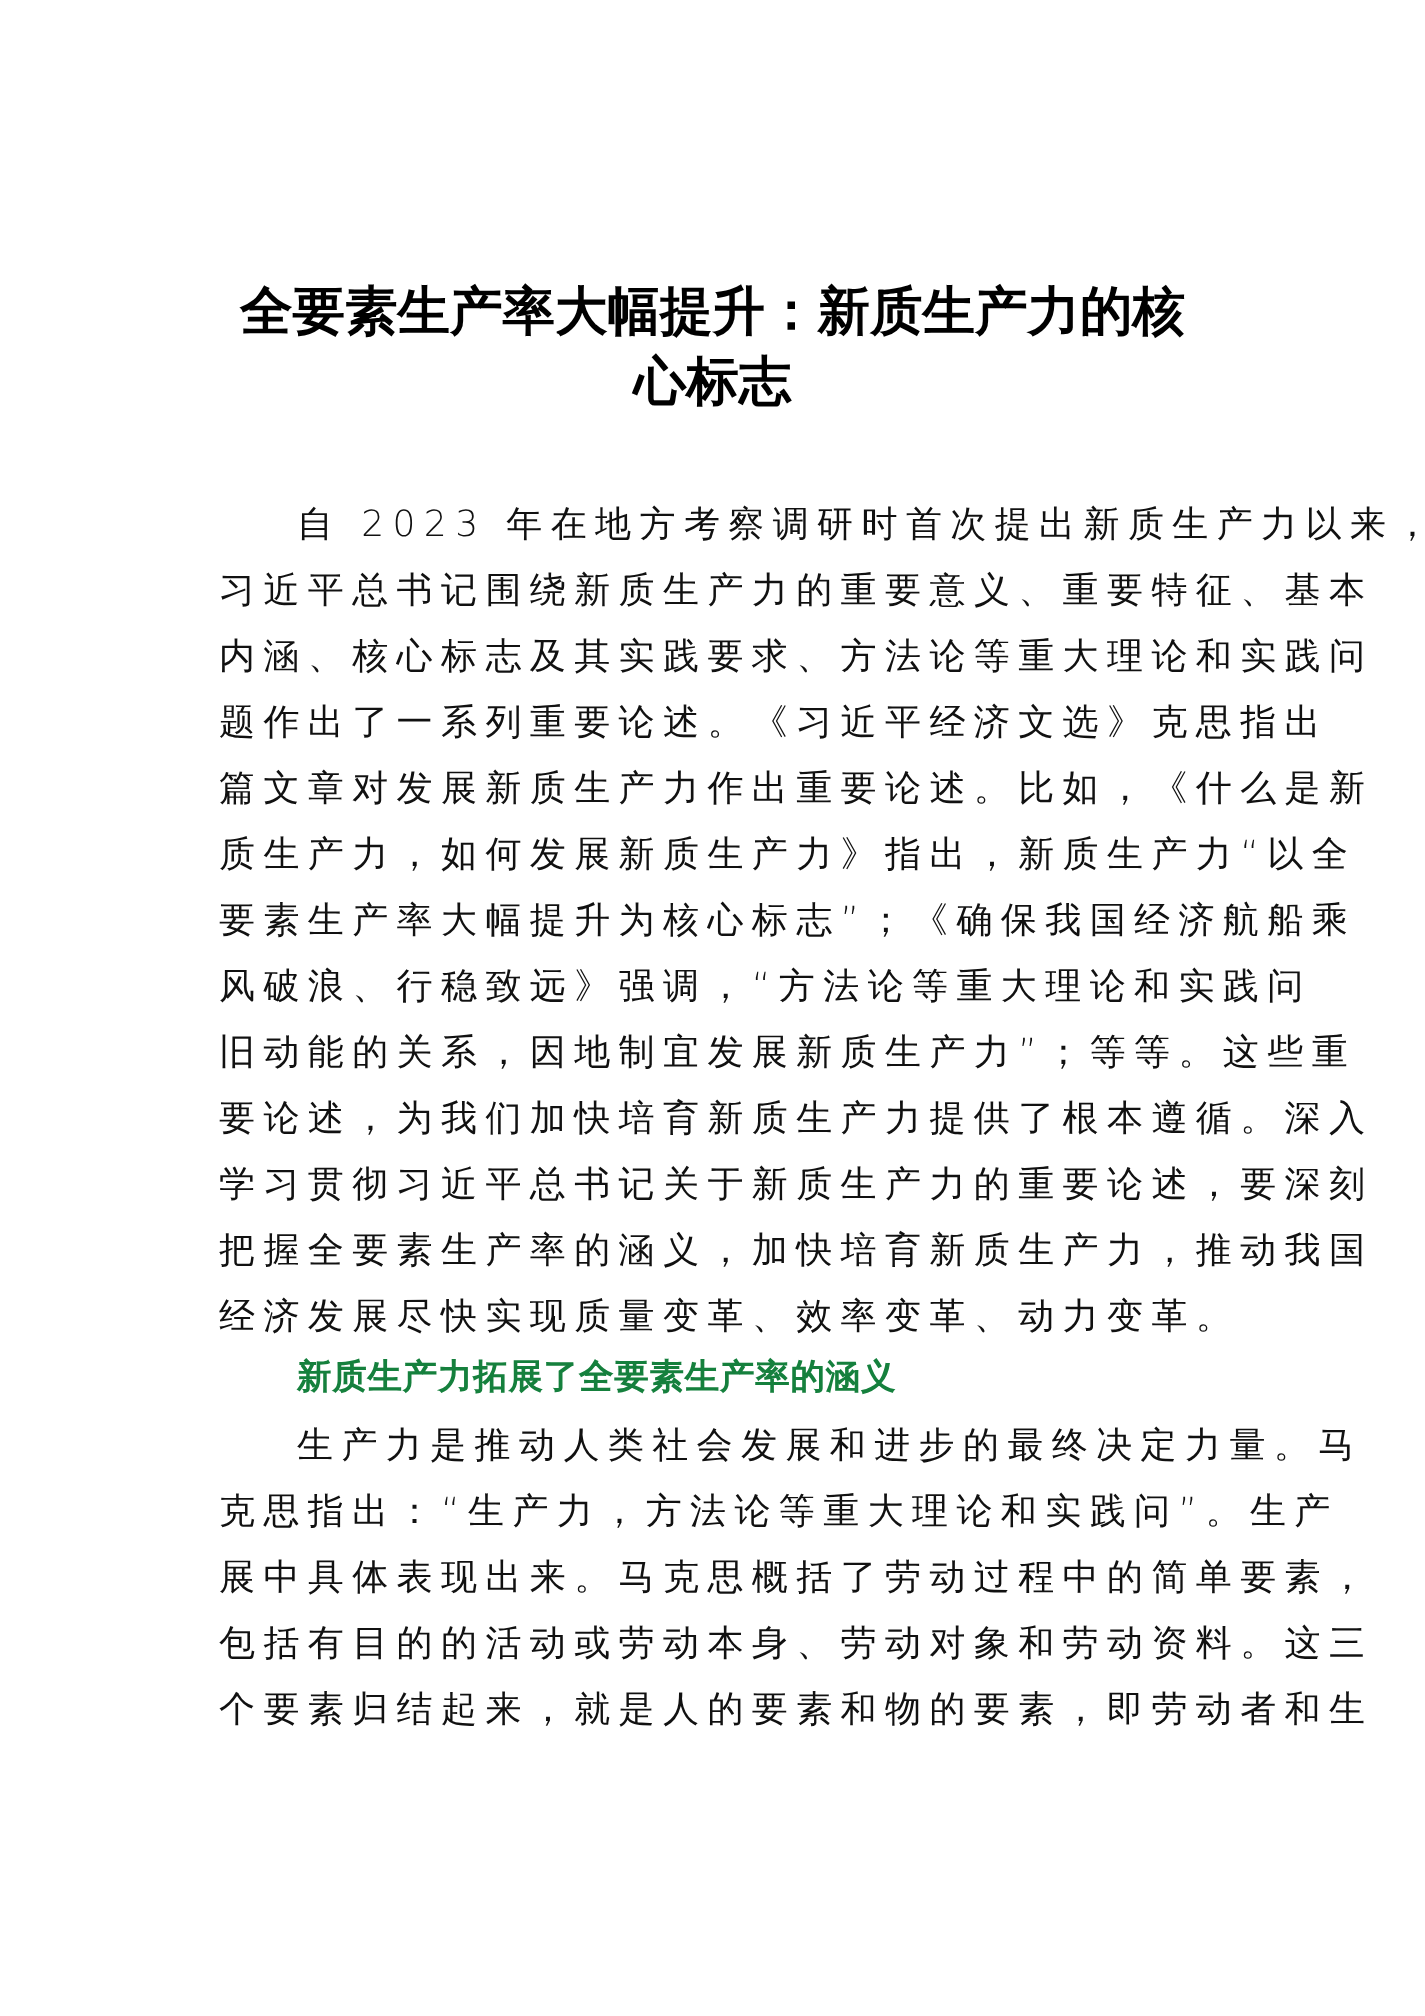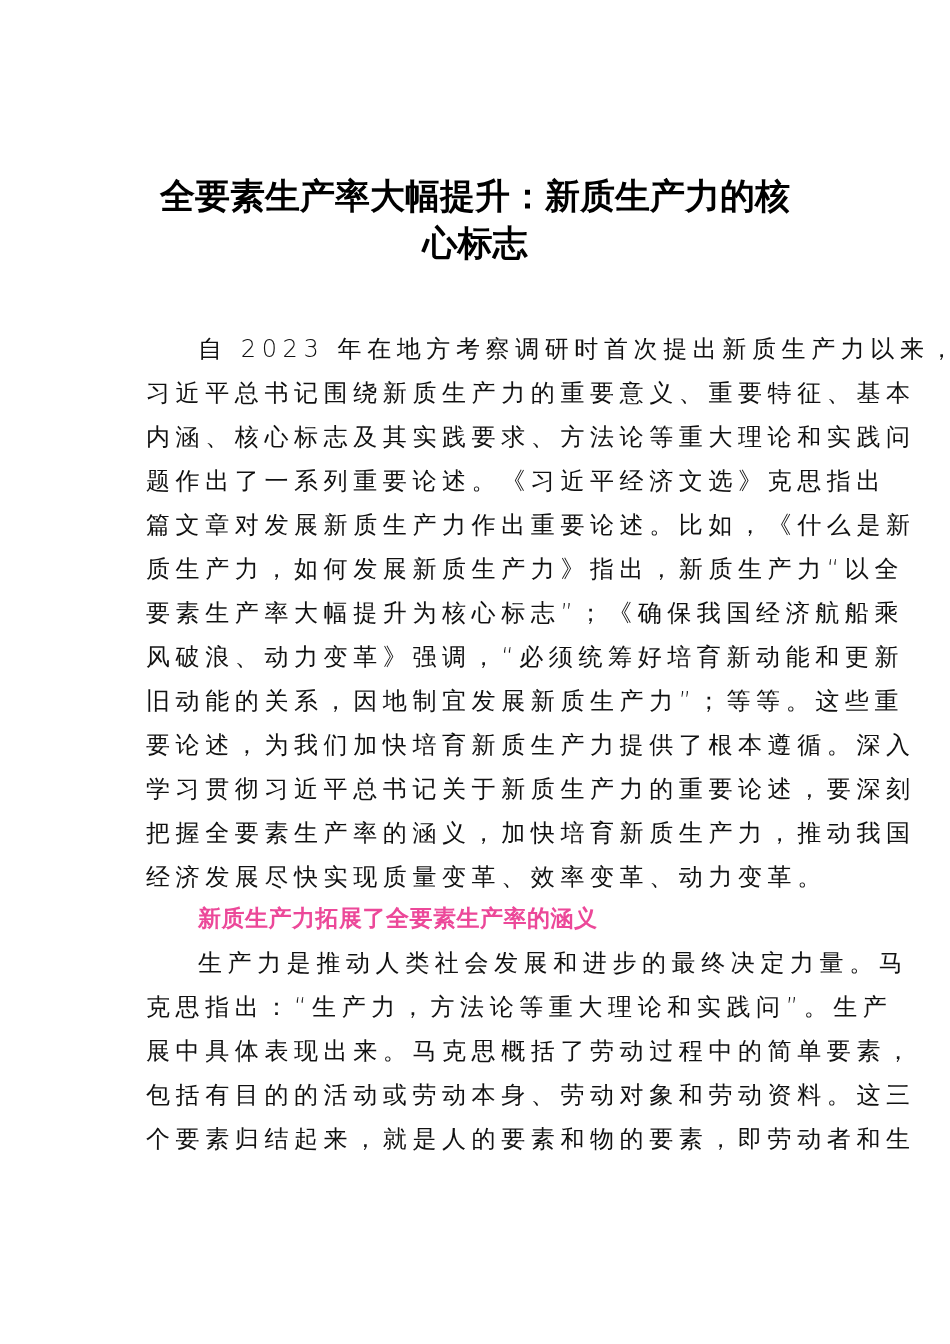--- a/index.html
+++ b/index.html
@@ -18,21 +18,21 @@
     .page {
       position: absolute;
       left: 0; top: 0;
       width: 950px; height: 1344px;
       background: #ffffff;
     }
     .title {
       position: absolute;
       left: 140px;
       width: 670px;
-      top: 172px;
+      top: 184px;
       text-align: center;
       font-family: "DejaVu Serif", "Liberation Serif", serif;
       font-weight: bold;
       font-size: 35px;
       line-height: 47px;
       letter-spacing: 0px;
     }
     .title .tline {
       display: block;
       white-space: nowrap;
@@ -54,28 +54,28 @@
       letter-spacing: 5.6px;
       color: #111111;
       text-align: center;
     }
     .line.indent {
       padding-left: 52px;
     }
     .heading {
       display: block;
       white-space: nowrap;
-      font-family: Liberation Serif, serif;
+      font-family: Liberation Mono, monospace;
       font-weight: bold;
       font-size: 23px;
       height: 44px;
       line-height: 44px;
       padding-left: 52px;
       letter-spacing: 0.5px;
-      color: #ec4899;
+      color: #15803d;
       margin-top: -2px;
     }
   </style>
 </head>
 <body>
 
 <div class="page">
 
   <div class="title">
     <span class="tline">全要素生产率大幅提升：新质生产力的核</span>
@@ -85,21 +85,21 @@
   <div class="body">
 
     <div>
       <span class="line indent">自 2023 年在地方考察调研时首次提出新质生产力以来，</span>
       <span class="line">习近平总书记围绕新质生产力的重要意义、重要特征、基本</span>
       <span class="line">内涵、核心标志及其实践要求、方法论等重大理论和实践问</span>
       <span class="line">题作出了一系列重要论述。《习近平经济文选》克思指出</span>
       <span class="line">篇文章对发展新质生产力作出重要论述。比如，《什么是新</span>
       <span class="line">质生产力，如何发展新质生产力》指出，新质生产力“以全</span>
       <span class="line">要素生产率大幅提升为核心标志”；《确保我国经济航船乘</span>
-      <span class="line">风破浪、动力变革》强调，“必须统筹好培育新动能和更新</span>
+      <span class="line">风破浪、行稳致远》强调，“方法论等重大理论和实践问</span>
       <span class="line">旧动能的关系，因地制宜发展新质生产力”；等等。这些重</span>
       <span class="line">要论述，为我们加快培育新质生产力提供了根本遵循。深入</span>
       <span class="line">学习贯彻习近平总书记关于新质生产力的重要论述，要深刻</span>
       <span class="line">把握全要素生产率的涵义，加快培育新质生产力，推动我国</span>
       <span class="line">经济发展尽快实现质量变革、效率变革、动力变革。</span>
     </div>
 
     <span class="heading">新质生产力拓展了全要素生产率的涵义</span>
 
     <div>

